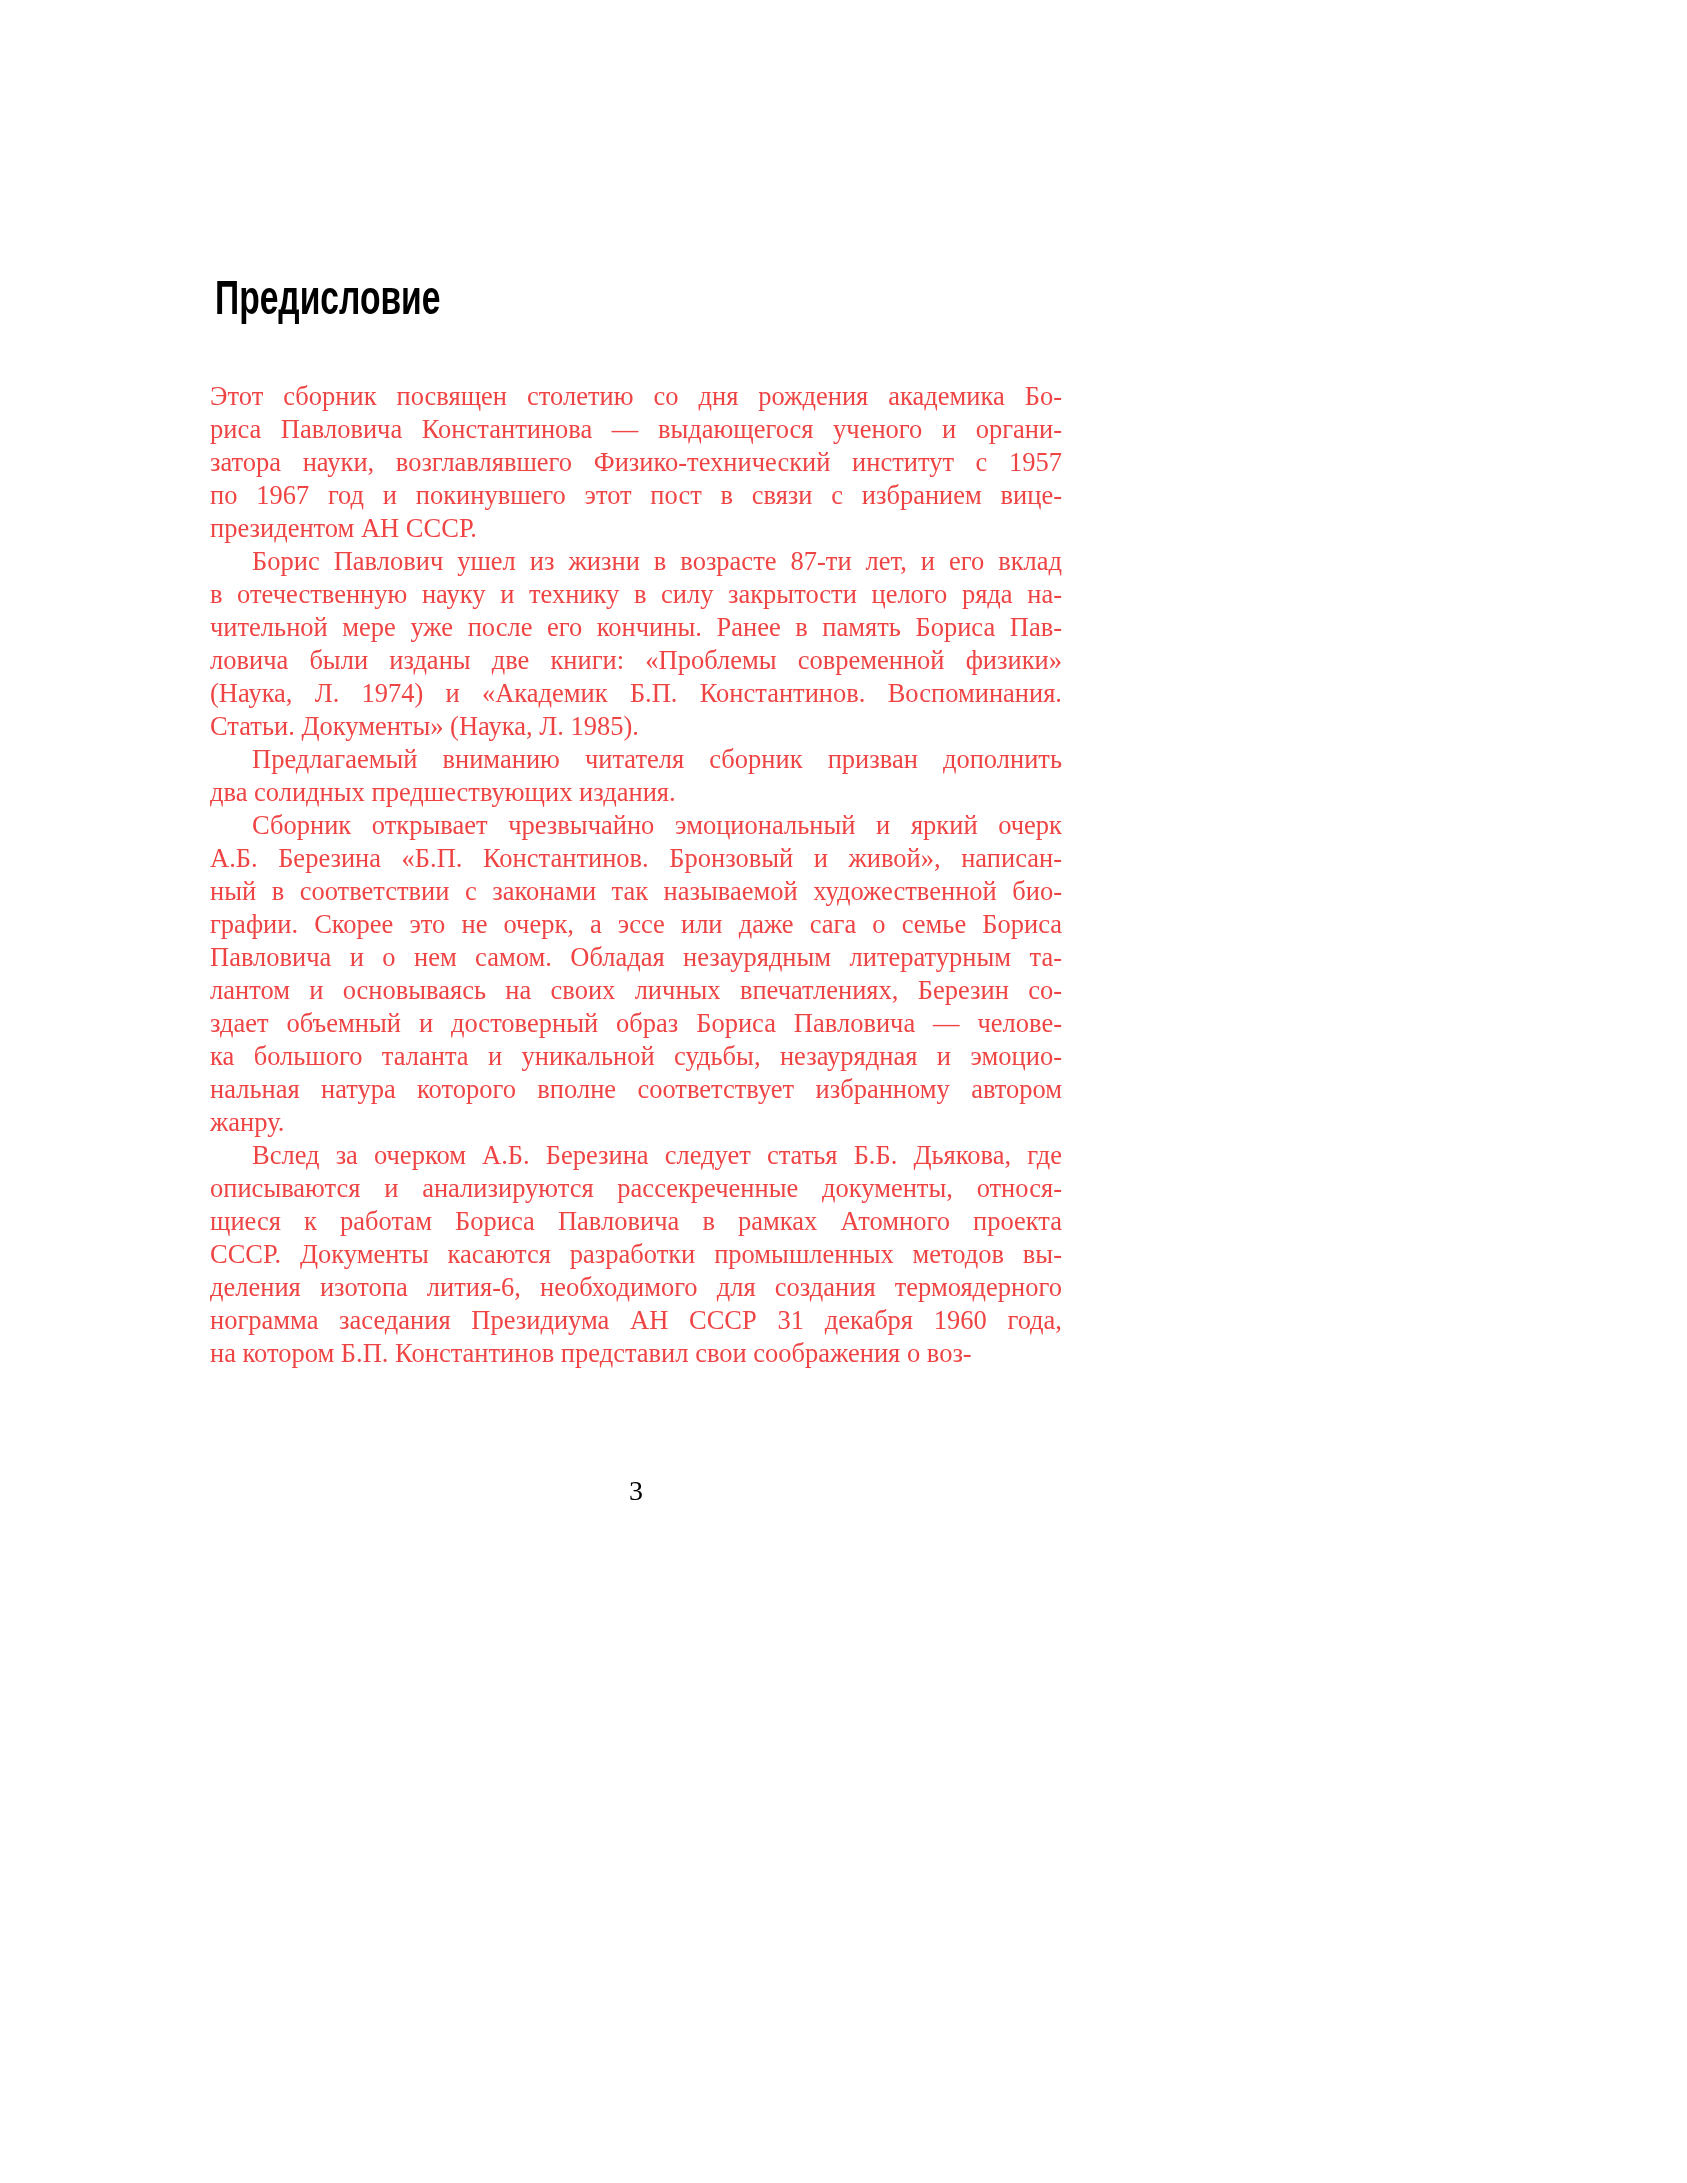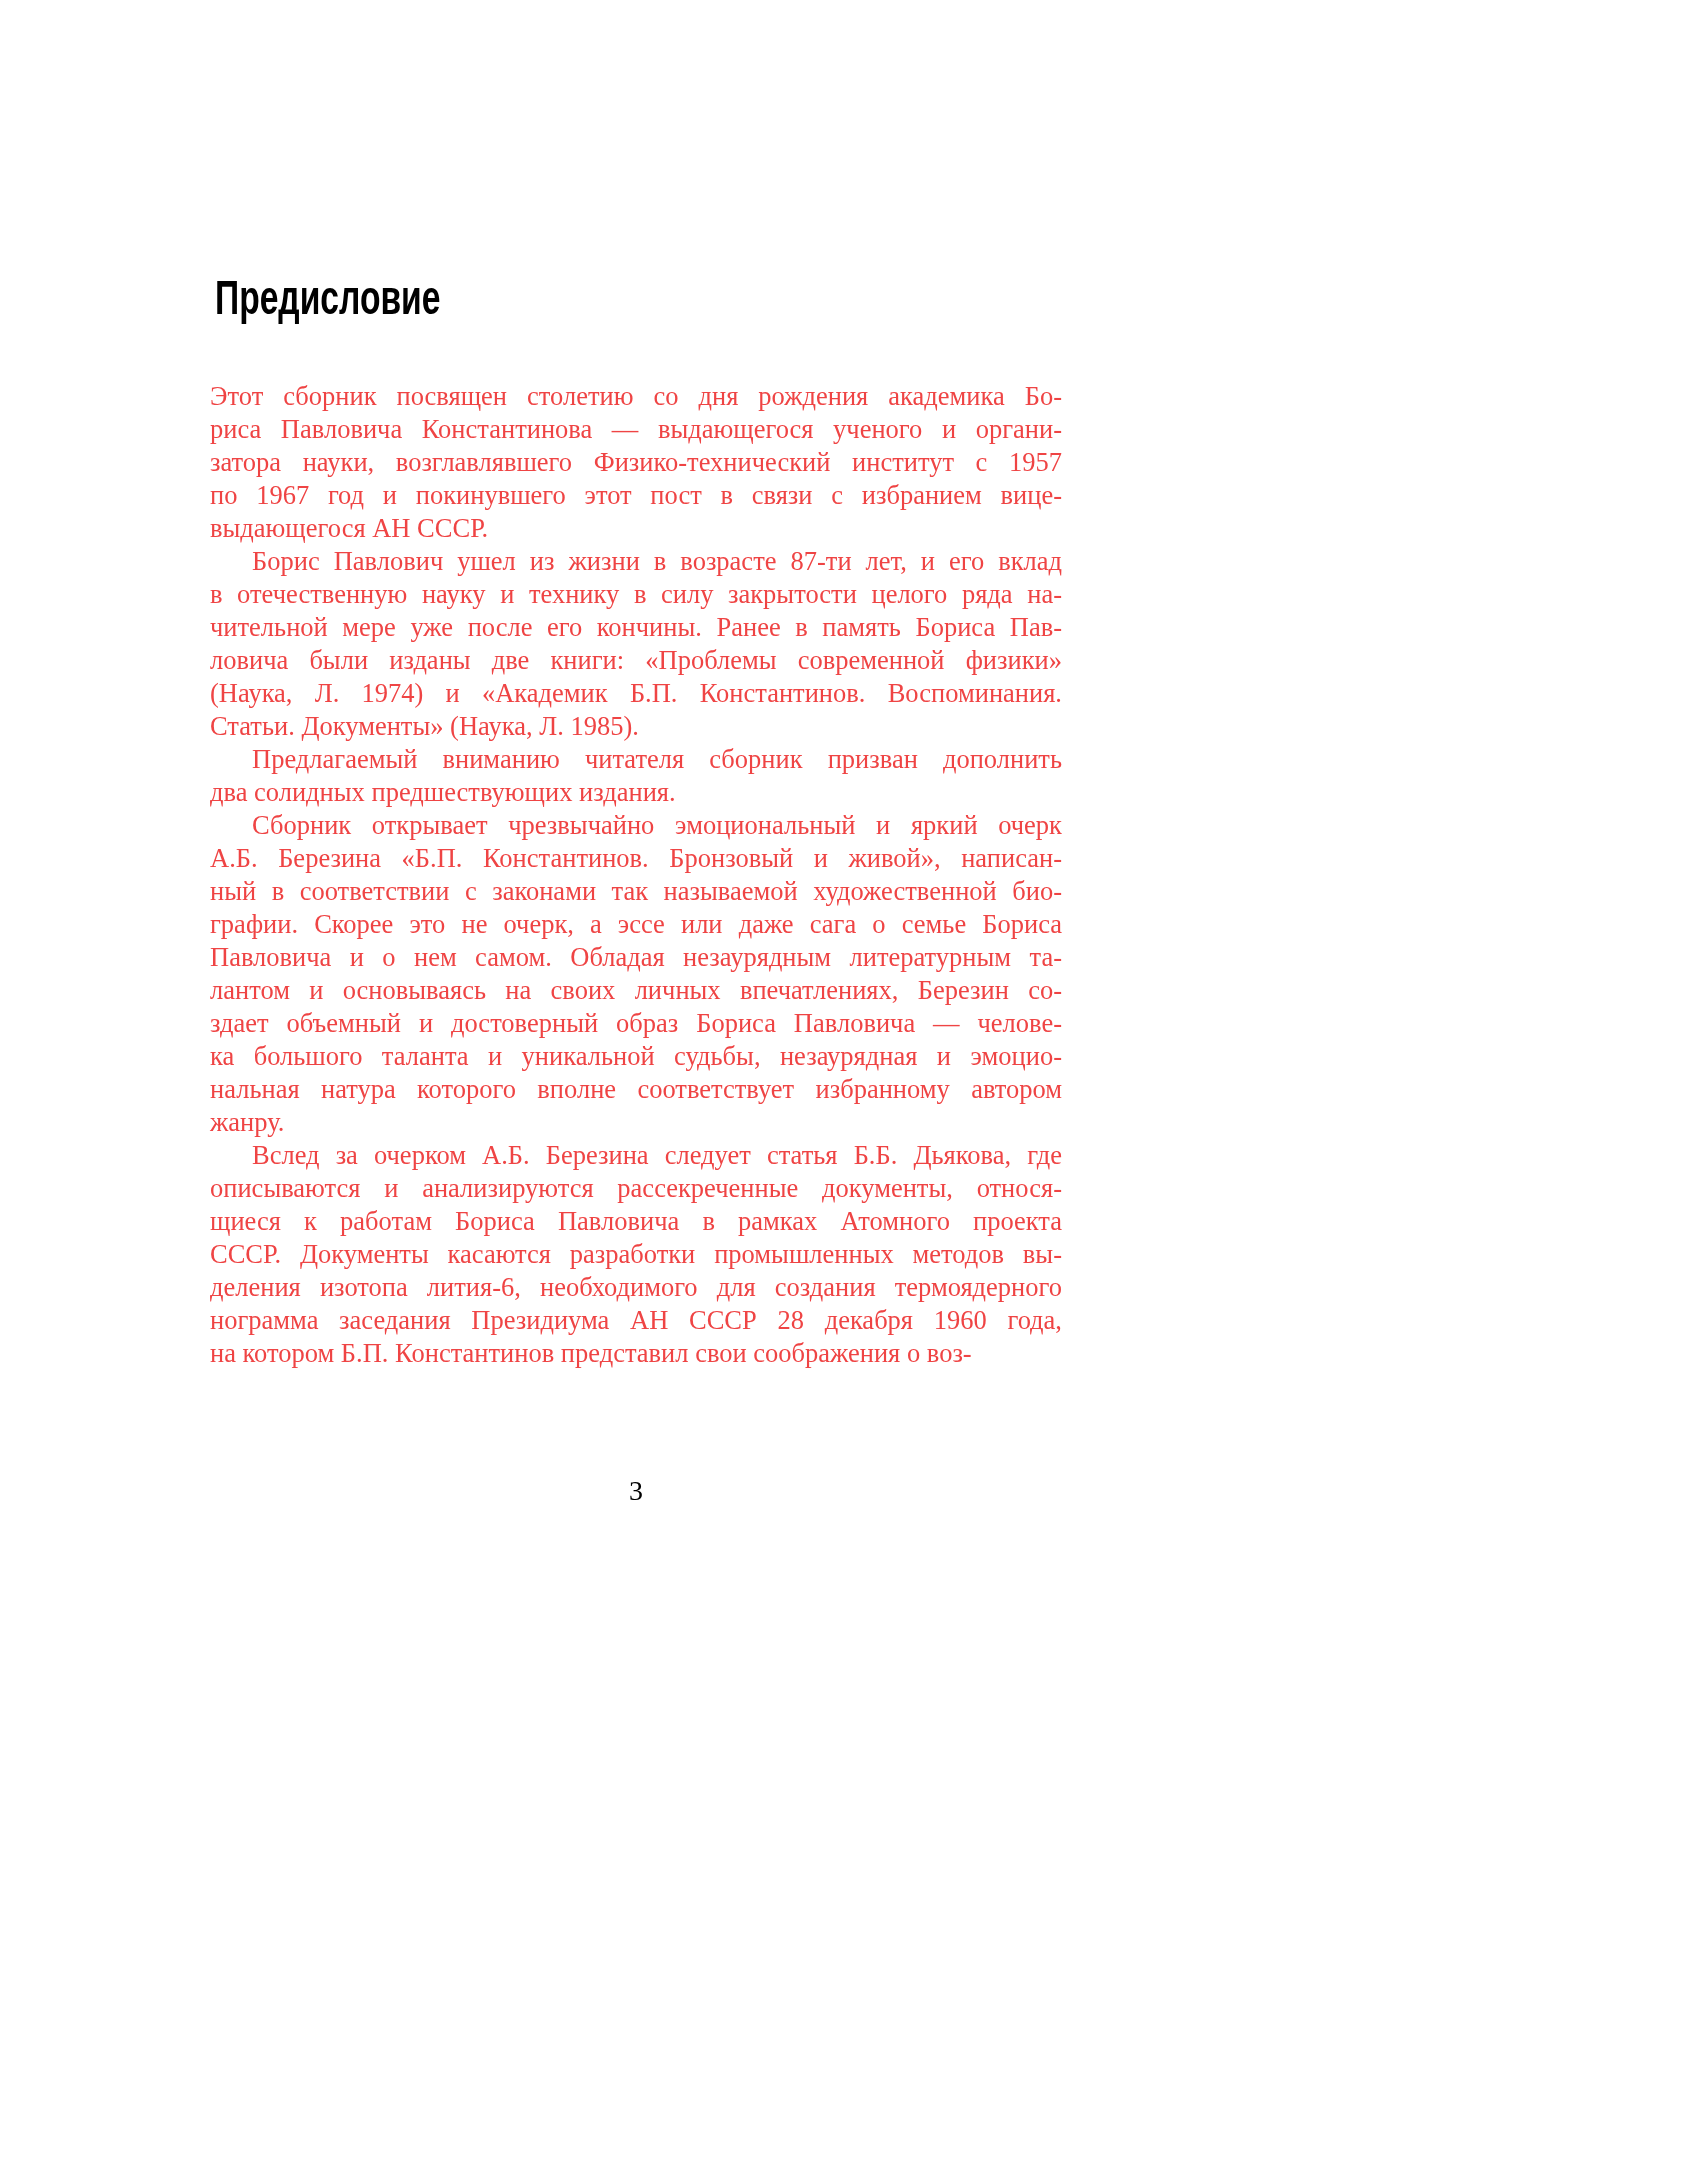--- a/index.html
+++ b/index.html
@@ -71,21 +71,21 @@
 
 <div class="page">
   <div class="chapter-title">Предисловие</div>
 
   <div class="body-text">
       <div class="paragraph">
         <div class="line">Этот сборник посвящен столетию со дня рождения академика Бо-</div>
         <div class="line">риса Павловича Константинова — выдающегося ученого и органи-</div>
         <div class="line">затора науки, возглавлявшего Физико-технический институт с 1957</div>
         <div class="line">по 1967 год и покинувшего этот пост в связи с избранием вице-</div>
-        <div class="line last">выдающегося АН СССР.</div>
+        <div class="line last">президентом АН СССР.</div>
       </div>
       <div class="paragraph">
         <div class="line indent">Борис Павлович ушел из жизни в возрасте 87-ти лет, и его вклад</div>
         <div class="line">в отечественную науку и технику в силу закрытости целого ряда на-</div>
         <div class="line">чительной мере уже после его кончины. Ранее в память Бориса Пав-</div>
         <div class="line">ловича были изданы две книги: «Проблемы современной физики»</div>
         <div class="line">(Наука, Л. 1974) и «Академик Б.П. Константинов. Воспоминания.</div>
         <div class="line last">Статьи. Документы» (Наука, Л. 1985).</div>
       </div>
       <div class="paragraph">
@@ -103,20 +103,20 @@
         <div class="line">ка большого таланта и уникальной судьбы, незаурядная и эмоцио-</div>
         <div class="line">нальная натура которого вполне соответствует избранному автором</div>
         <div class="line last">жанру.</div>
       </div>
       <div class="paragraph">
         <div class="line indent">Вслед за очерком А.Б. Березина следует статья Б.Б. Дьякова, где</div>
         <div class="line">описываются и анализируются рассекреченные документы, относя-</div>
         <div class="line">щиеся к работам Бориса Павловича в рамках Атомного проекта</div>
         <div class="line">СССР. Документы касаются разработки промышленных методов вы-</div>
         <div class="line">деления изотопа лития-6, необходимого для создания термоядерного</div>
-        <div class="line">нограмма заседания Президиума АН СССР 28 декабря 1960 года,</div>
+        <div class="line">нограмма заседания Президиума АН СССР 31 декабря 1960 года,</div>
         <div class="line last">на котором Б.П. Константинов представил свои соображения о воз-</div>
       </div>
     </div>
 
   <div class="page-number">3</div>
 </div>
 
 
 </body></html>

